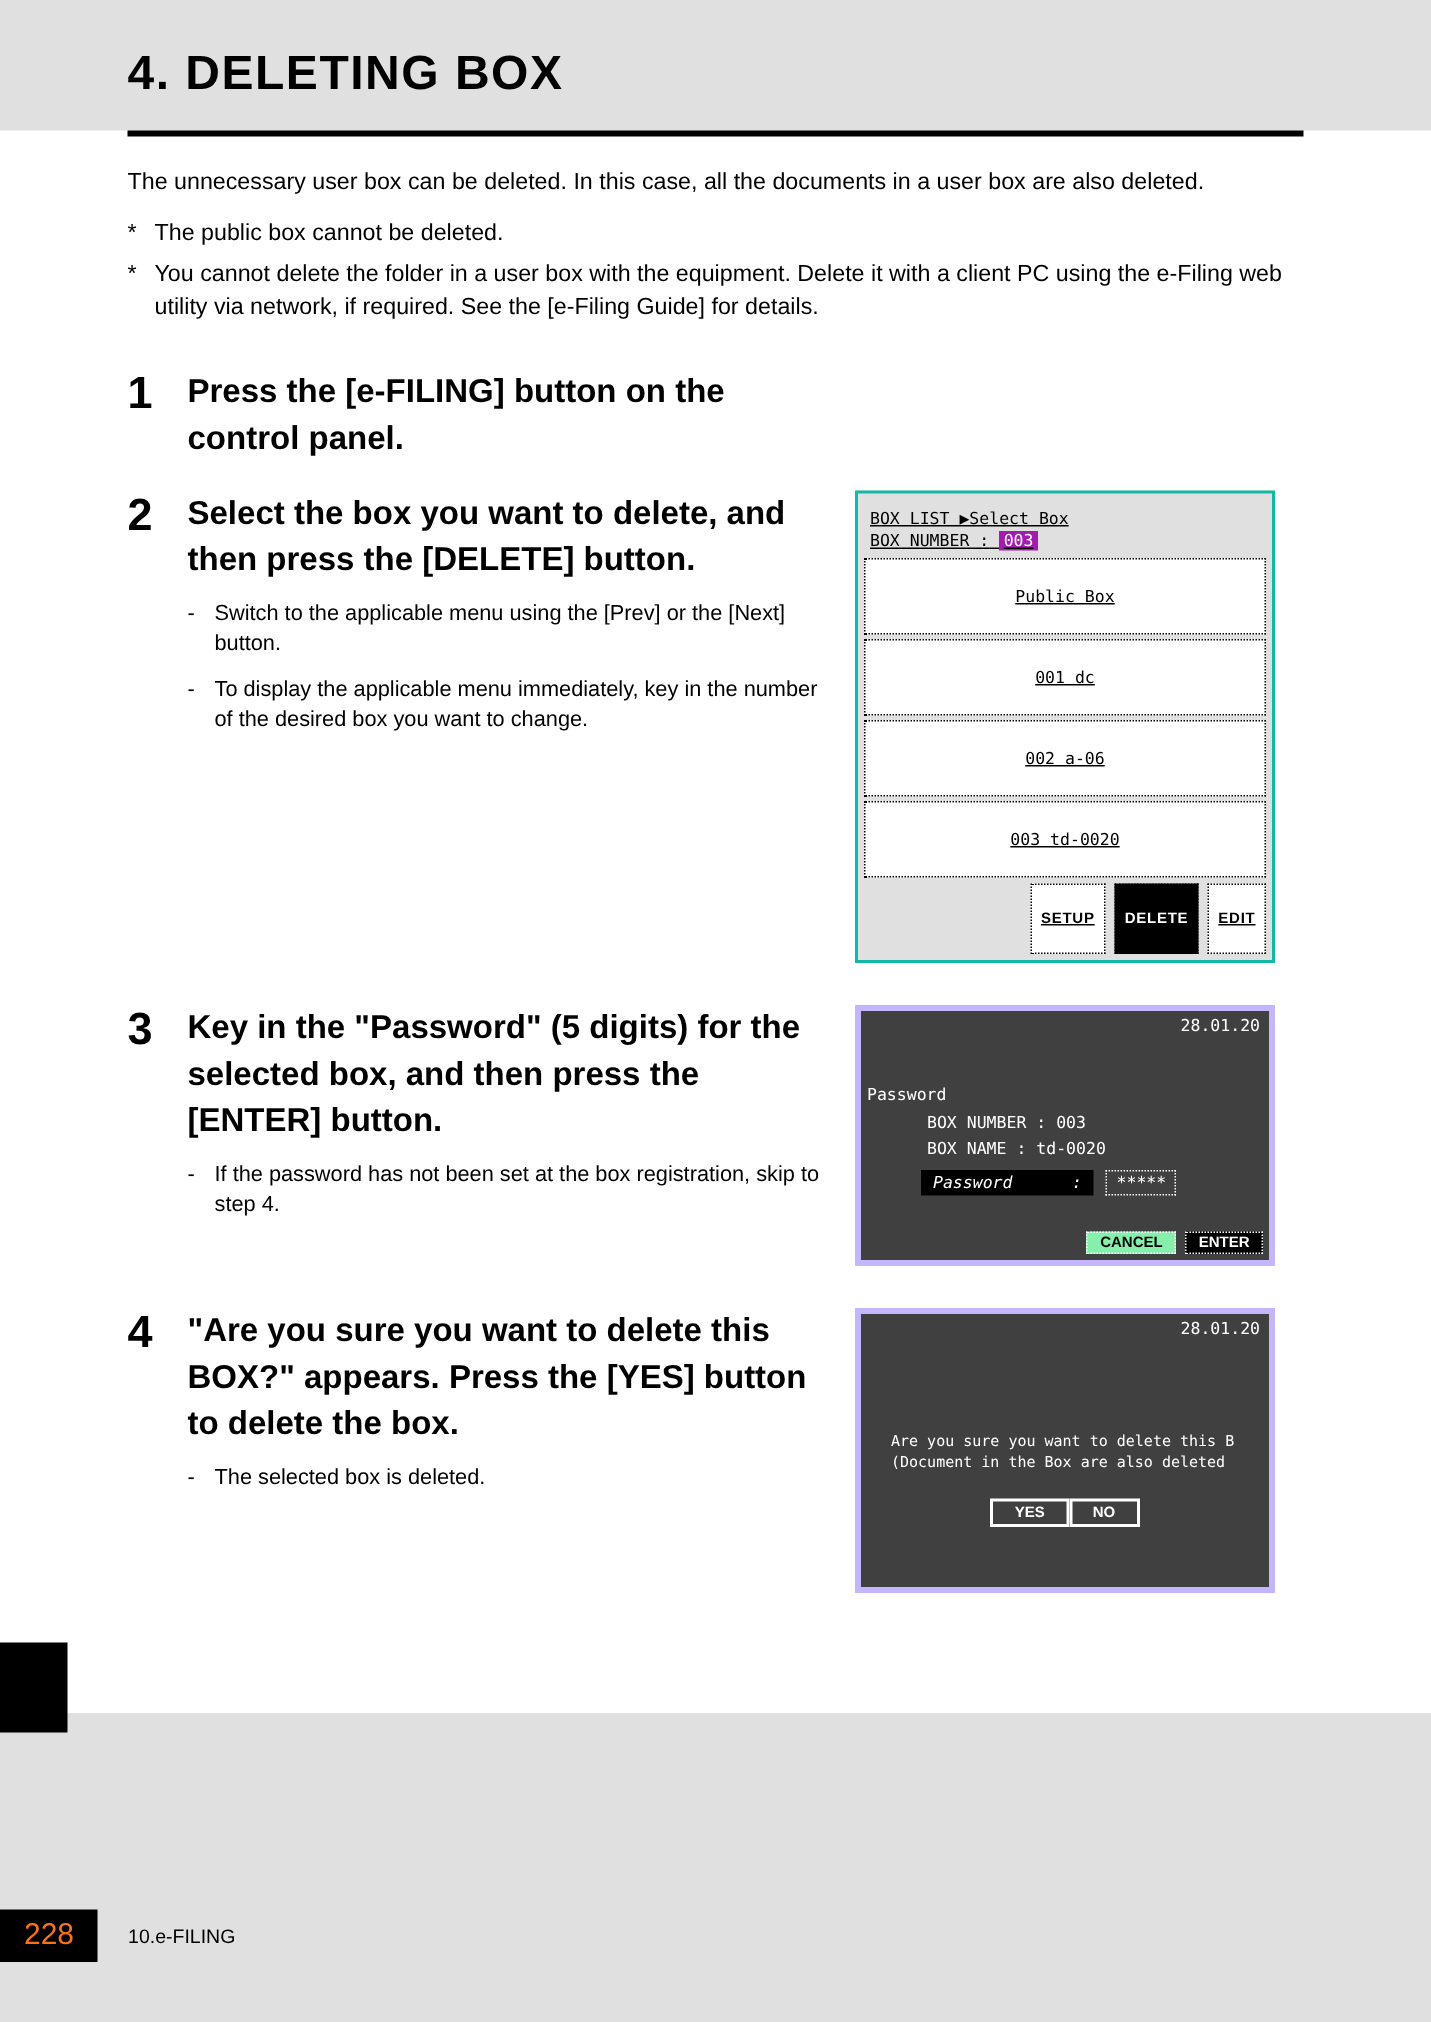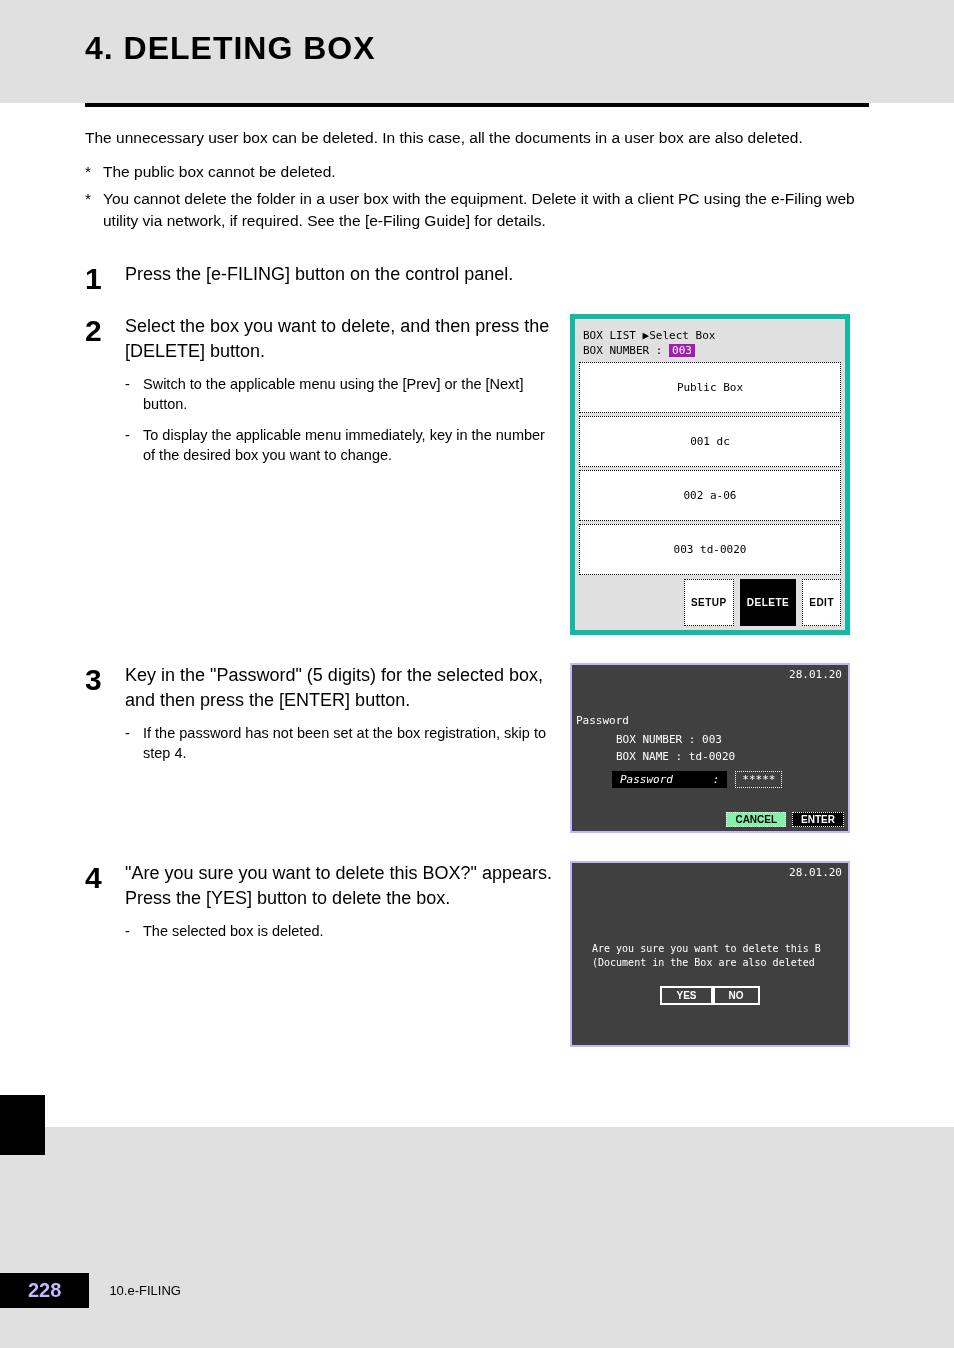--- a/index.html
+++ b/index.html
@@ -66,44 +66,45 @@
       font-weight: bold;
       width: 40px;
       flex-shrink: 0;
       line-height: 1;
       margin-top: 2px;
     }
     .step-body {
       flex: 1;
     }
     .step-title {
-      font-size: 18px;
-      font-weight: normal;
+      font-size: 22px;
+      font-weight: bold;
       line-height: 1.4;
     }
     .step-sub {
       font-size: 14.5px;
       line-height: 1.4;
       margin-top: 10px;
       display: flex;
     }
     .dash {
       width: 18px;
       flex-shrink: 0;
     }
     .step-right {
       width: 280px;
       flex-shrink: 0;
     }
     .screen-A-gray {
       background: #e0e0e0;
-      border: 5px solid #14b8a6;
+      border: 2px solid #14b8a6;
       padding: 10px 4px 4px 4px;
       font-family: monospace;
       font-size: 11px;
+      text-decoration: underline;
     }
     .screen-A-listitem {
       border: 1px dotted #000;
       padding: 18px 4px;
       margin: 3px 0;
       color: #000;
       background: #fff;
       text-align: center;
     }
     .screen-A-listitem.selected {
@@ -131,21 +132,21 @@
     }
     .mini-btn.dark {
       background: #000;
       color: #fff;
     }
     .screen-dark {
       background: #404040;
       color: #fff;
       font-family: monospace;
       font-size: 11px;
-      border: 2px solid #c4b5fd;
+      border: 4px solid #c4b5fd;
     }
     .screen-dark .date {
       text-align: right;
       padding: 3px 6px;
     }
     .screen-B-label {
       padding: 30px 4px 4px 4px;
     }
     .screen-B-info {
       padding: 2px 4px;
@@ -219,38 +220,38 @@
     }
     .page-footer {
       position: absolute;
       left: 0;
       bottom: 40px;
       display: flex;
       align-items: center;
     }
     .page-num-box {
       background: #000;
-      color: #c4b5fd;
+      color: #f97316;
       font-size: 20px;
-      font-weight: bold;
-      padding: 6px 28px;
+      font-weight: normal;
+      padding: 6px 16px;
     }
     .footer-text {
       font-size: 13px;
       margin-left: 20px;
       color: #000;
     }
     .v-invert {
       background: #a21caf;
       color: #fff;
       padding: 0 3px;
     }
     .white-block {
       background: #fff;
-      margin: 16px -85px;
+      margin: 0 -85px;
       padding: 0 85px 60px 85px;
     }
   </style>
 </head>
 <body>
 
 <h1 class="page-title">4. DELETING BOX</h1>
 
 <div class="content">
   <div class="white-block">

